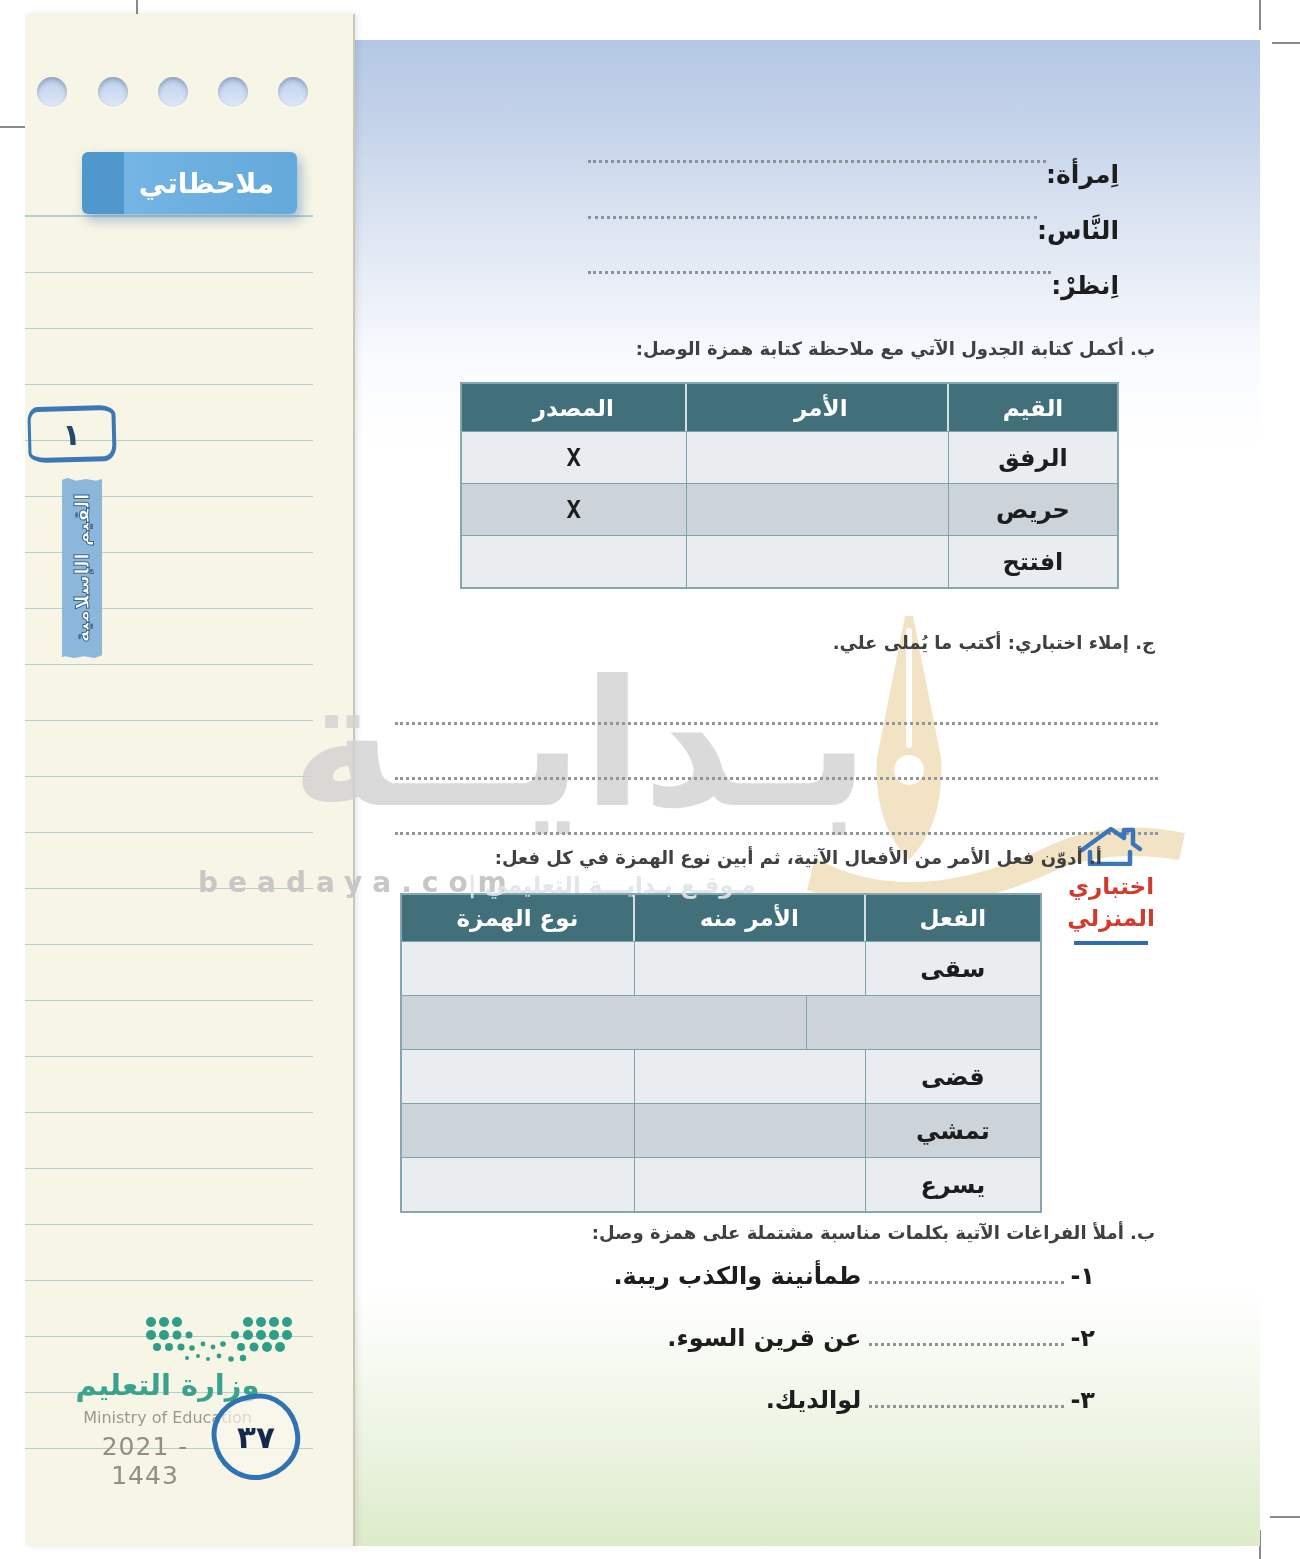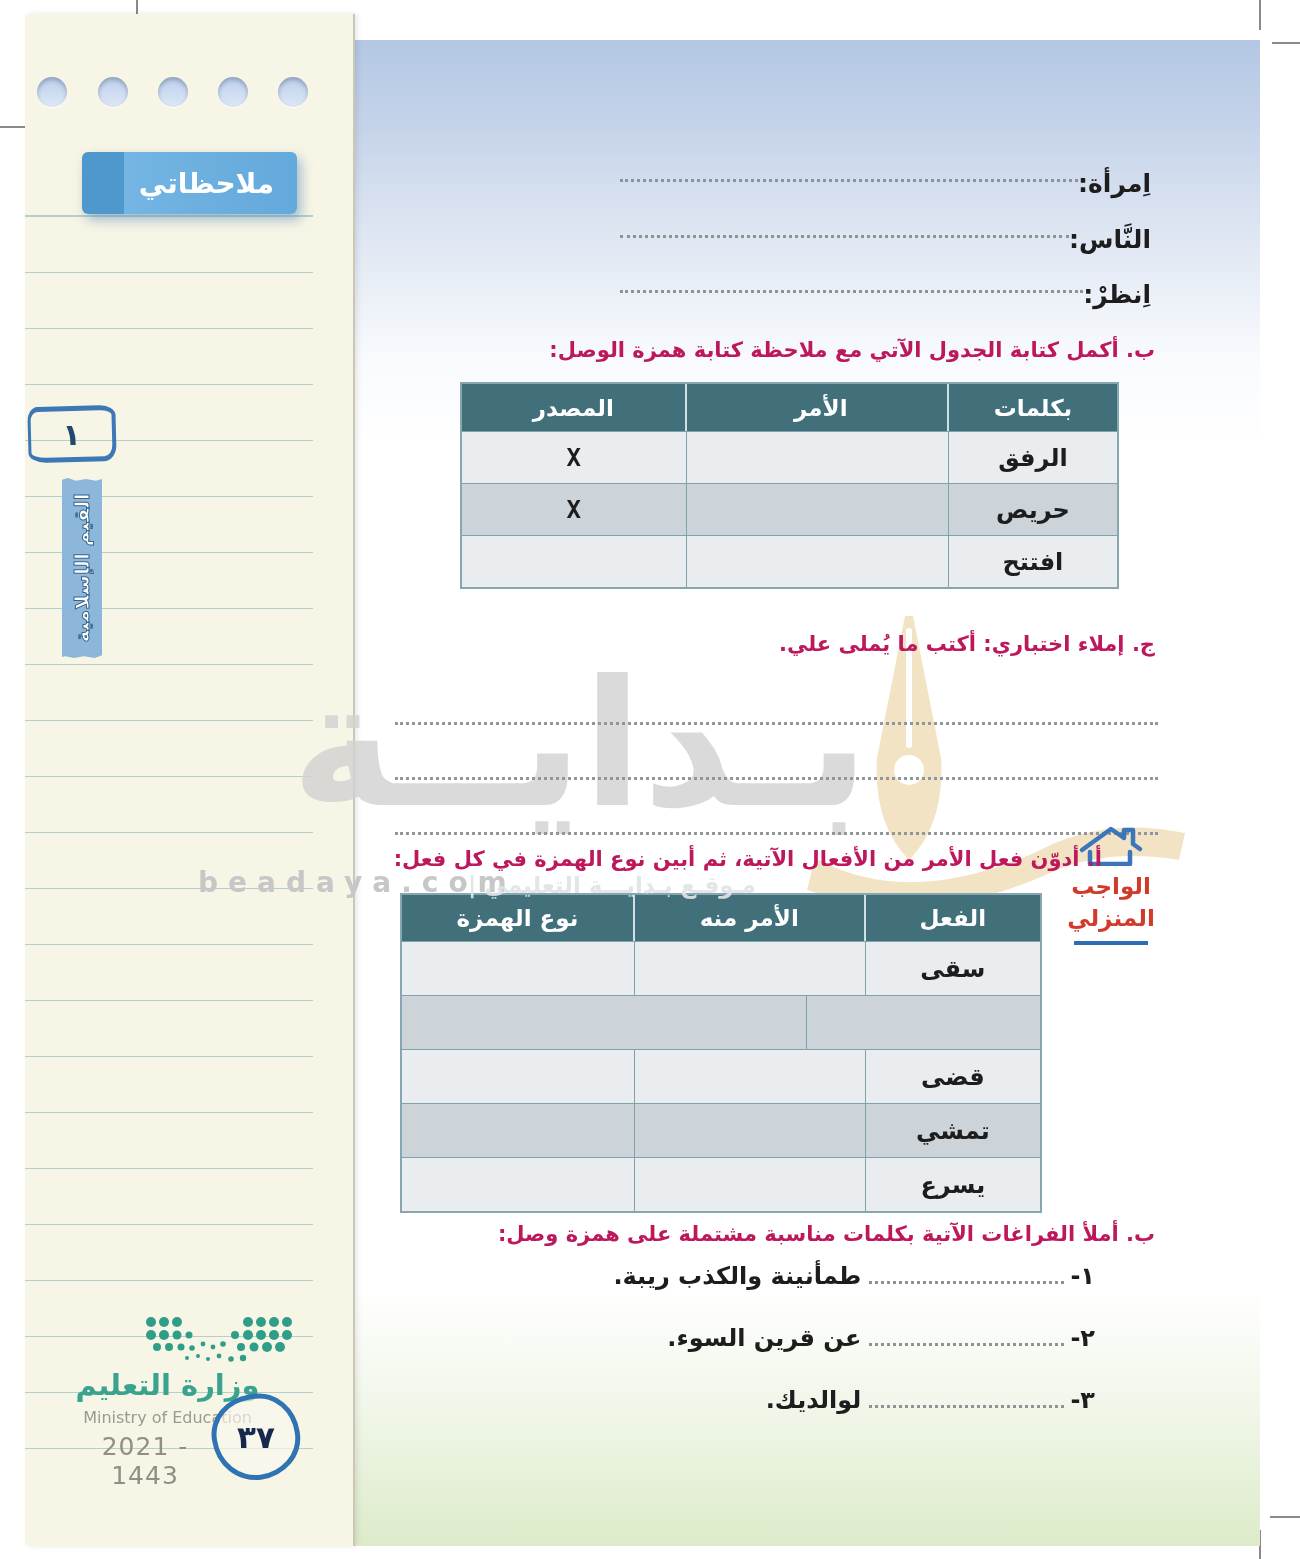--- a/index.html
+++ b/index.html
@@ -123,25 +123,25 @@
     direction:ltr; pointer-events:none;
   }
   .wm-tagline {
     position:absolute; left:468px; top:872px; z-index:4;
     color:rgba(224,228,230,.92); font-size:23px; font-weight:bold;
     pointer-events:none; white-space:nowrap;
   }
 
   
   .content { position:absolute; inset:0; z-index:3; }
-  .heading { position:absolute; color:#be185d; font-size:21px; font-weight:bold; white-space:nowrap; }
+  .heading { position:absolute; color:#404040; font-size:18px; font-weight:bold; white-space:nowrap; }
 
   .dict-row {
-    position:absolute; left:620px; width:537px; height:46px;
-    display:flex; align-items:center;
+    position:absolute; left:588px; width:537px; height:46px;
+    display:flex; align-items:flex-start;
   }
   .dict-row .word { font-size:25px; font-weight:bold; color:#1d1d1d; margin-right:6px; white-space:nowrap; }
   .dotted { flex:1; border-bottom:3px dotted #8d9296; margin-bottom:6px; }
 
   .essay-line { position:absolute; left:395px; width:763px; height:2px;
     border-bottom:3px dotted #90979c; }
 
   
   .tbl { position:absolute; border:2px solid #87a7b0; direction:rtl; }
   .tr { display:flex; direction:rtl; }
@@ -288,21 +288,21 @@
   </div>
   <div class="dict-row" style="top:271px">
     <span class="word">اِنظرْ:</span>
     <span class="dotted"></span>
   </div>
 
   <div class="heading" style="right:145px; top:338px">ب. أكمل كتابة الجدول الآتي مع ملاحظة كتابة همزة الوصل:</div>
 
   <div class="tbl" id="table1">
     <div class="tr head">
-      <div class="c word">بكلمات</div>
+      <div class="c word">القيم</div>
       <div class="c amr">الأمر</div>
       <div class="c masdar">المصدر</div>
     </div>
     <div class="tr body light">
       <div class="c word">الرفق</div>
       <div class="c amr"></div>
       <div class="c masdar xcell">X</div>
     </div>
     <div class="tr body dark">
       <div class="c word">حريص</div>
@@ -321,21 +321,21 @@
   <div class="essay-line" style="top:777px"></div>
   <div class="essay-line" style="top:832px"></div>
 
   <div class="hw-badge">
     <svg width="66" height="42" viewBox="0 0 66 42">
       <g fill="none" stroke="#3b76ba" stroke-width="4.5" stroke-linejoin="round" stroke-linecap="round">
         <path d="M4 26 L33 5 L46 14 M46 14 V6 H55 V20 L62 25"></path>
         <path d="M12 28 V40 H52 V28"></path>
       </g>
     </svg>
-    <div class="line">الواجب</div>
+    <div class="line">اختباري</div>
     <div class="line">المنزلي</div>
     <div class="bar"></div>
   </div>
 
   <div class="heading" style="right:198px; top:847px">أ. أدوّن فعل الأمر من الأفعال الآتية، ثم أبين نوع الهمزة في كل فعل:</div>
 
   <div class="tbl" id="table2">
     <div class="tr head">
       <div class="c verb">الفعل</div>
       <div class="c amr2">الأمر منه</div>

